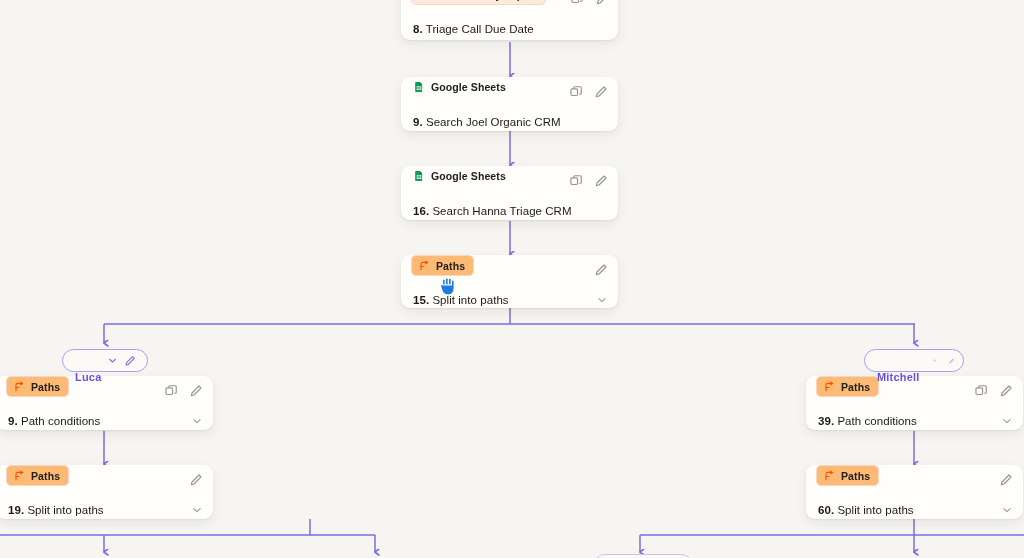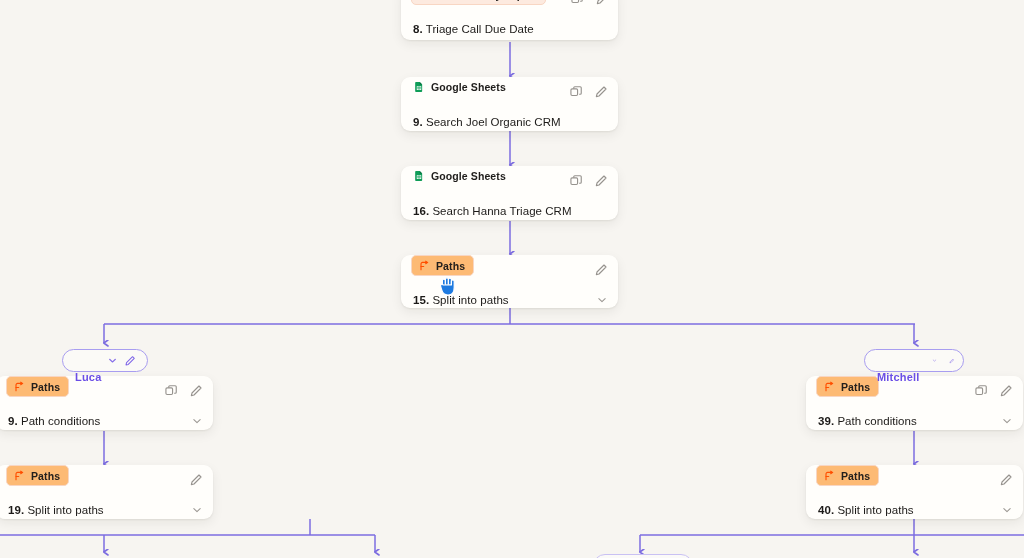--- a/index.html
+++ b/index.html
@@ -370,21 +370,21 @@
         <span>Paths</span>
       </span>
       <span class="head-actions">
         <svg class="act" viewBox="0 0 16 16" fill="none" stroke="#57524c" stroke-width="1.3" stroke-linejoin="round">
           <path d="M11.4 2.3l2.3 2.3-8 8-3 .7.7-3z"></path>
         </svg>
       </span>
     </div>
     <div class="node-body">
       <span class="title">
-        <b>40.</b>
+        <b>60.</b>
         <span>Split into paths</span>
       </span>
       <svg class="chev" viewBox="0 0 16 16" fill="none" stroke="#57524c" stroke-width="1.4" stroke-linecap="round" stroke-linejoin="round">
         <path d="M3.8 6.2L8 10.2l4.2-4"></path>
       </svg>
     </div>
   </div>
 
   <svg class="cursor" style="left:437px;top:272px;" width="26" height="28" viewBox="0 0 26 28">
     <g fill="#1e7ae0" stroke="#ffffff" stroke-width="1.2" stroke-linejoin="round">

